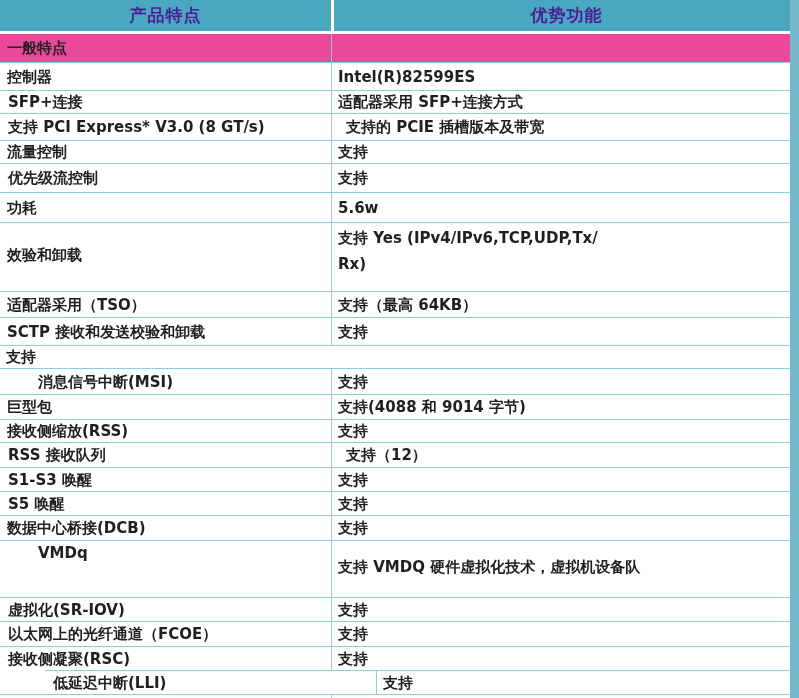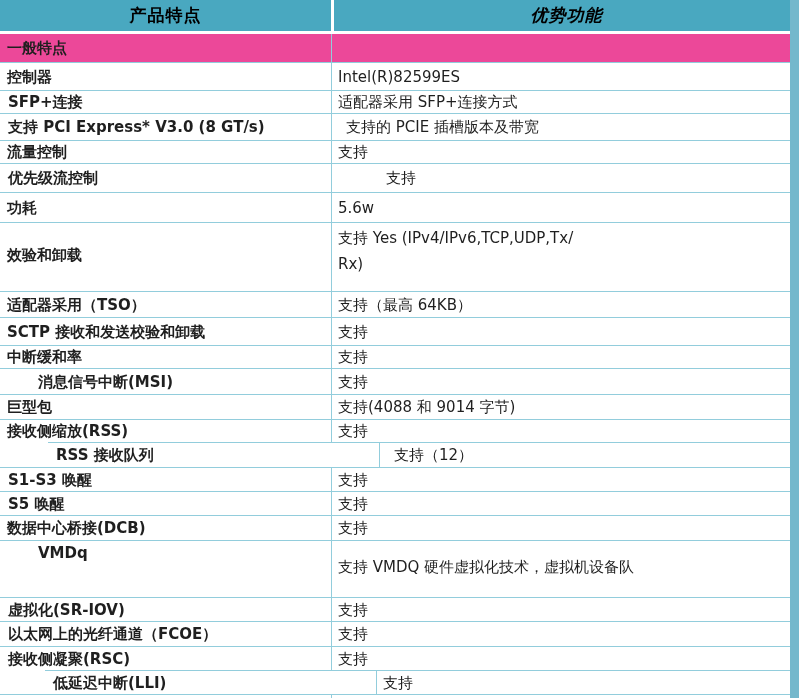--- a/index.html
+++ b/index.html
@@ -7,36 +7,36 @@
     position:relative;
     width:799px; height:698px;
     background:#ffffff;
     font-family:"DejaVu Sans","Liberation Sans",sans-serif;
     color:#1f1f1f;
     overflow:hidden;
   }
   
   .header { display:flex; height:31px; }
   .hcell {
-    background:#49a8c0; color:#000000;
+    background:#49a8c0; color:#4c1d95;
     font-weight:bold; font-size:17px;
     display:flex; align-items:center; justify-content:center;
     letter-spacing:1px;
   }
   .hcell.hleft { flex:0 0 331px; }
   .hgap { flex:0 0 3px; background:#ffffff; }
-  .hcell.hright { flex:1;font-style:italic; }
+  .hcell.hright { flex:1; }
   
   .row {
     display:flex; box-sizing:border-box;
     border-top:1px solid #92cddc;
     background:#ffffff;
   }
   .row.section { border-top:3px solid #ffffff; background:#ec4899; }
-  .cell { box-sizing:border-box; font-size:15px; line-height:20px; }
+  .cell { box-sizing:border-box; font-size:15px; line-height:20px;font-weight:bold; }
   .lcell {
     flex:0 0 332px; width:332px;
     border-right:1px solid #92cddc;
     display:flex; align-items:center;
     font-weight:bold;
     overflow:hidden; white-space:nowrap;
   }
   .rcell {
     flex:1; display:flex; align-items:center;
     padding-left:6px; overflow:hidden;
@@ -100,21 +100,21 @@
         </div>
       </div>
       <div class="row" style="height: 23px;">
         <div class="cell lcell ind1">
           <span>流量控制</span>
         </div>
         <div class="cell rcell">
           <span>支持</span>
         </div>
       </div>
-      <div class="row" style="height: 29px; gap: 48px;">
+      <div class="row" style="height: 29px;">
         <div class="cell lcell ind0">
           <span>优先级流控制</span>
         </div>
         <div class="cell rcell">
           <span>支持</span>
         </div>
       </div>
       <div class="row" style="height: 30px;">
         <div class="cell lcell ind1">
           <span>功耗</span>
@@ -142,23 +142,20 @@
       </div>
       <div class="row" style="height: 28px;">
         <div class="cell lcell ind1">
           <span>SCTP 接收和发送校验和卸载</span>
         </div>
         <div class="cell rcell">
           <span>支持</span>
         </div>
       </div>
       <div class="row" style="height: 23px;">
-        <div class="cell lcell ind1">
-          <span>中断缓和率</span>
-        </div>
         <div class="cell rcell">
           <span>支持</span>
         </div>
       </div>
       <div class="row" style="height: 26px;">
         <div class="cell lcell ind2">
           <span>消息信号中断(MSI)</span>
         </div>
         <div class="cell rcell">
           <span>支持</span>
@@ -173,21 +170,21 @@
         </div>
       </div>
       <div class="row" style="height: 23px;">
         <div class="cell lcell ind1">
           <span>接收侧缩放(RSS)</span>
         </div>
         <div class="cell rcell">
           <span>支持</span>
         </div>
       </div>
-      <div class="row" style="height: 25px; margin-left: 48px;">
+      <div class="row" style="height: 25px;">
         <div class="cell lcell ind0">
           <span>RSS 接收队列</span>
         </div>
         <div class="cell rcell vind">
           <span>支持（12）</span>
         </div>
       </div>
       <div class="row" style="height: 24px;">
         <div class="cell lcell ind0">
           <span>S1-S3 唤醒</span>

